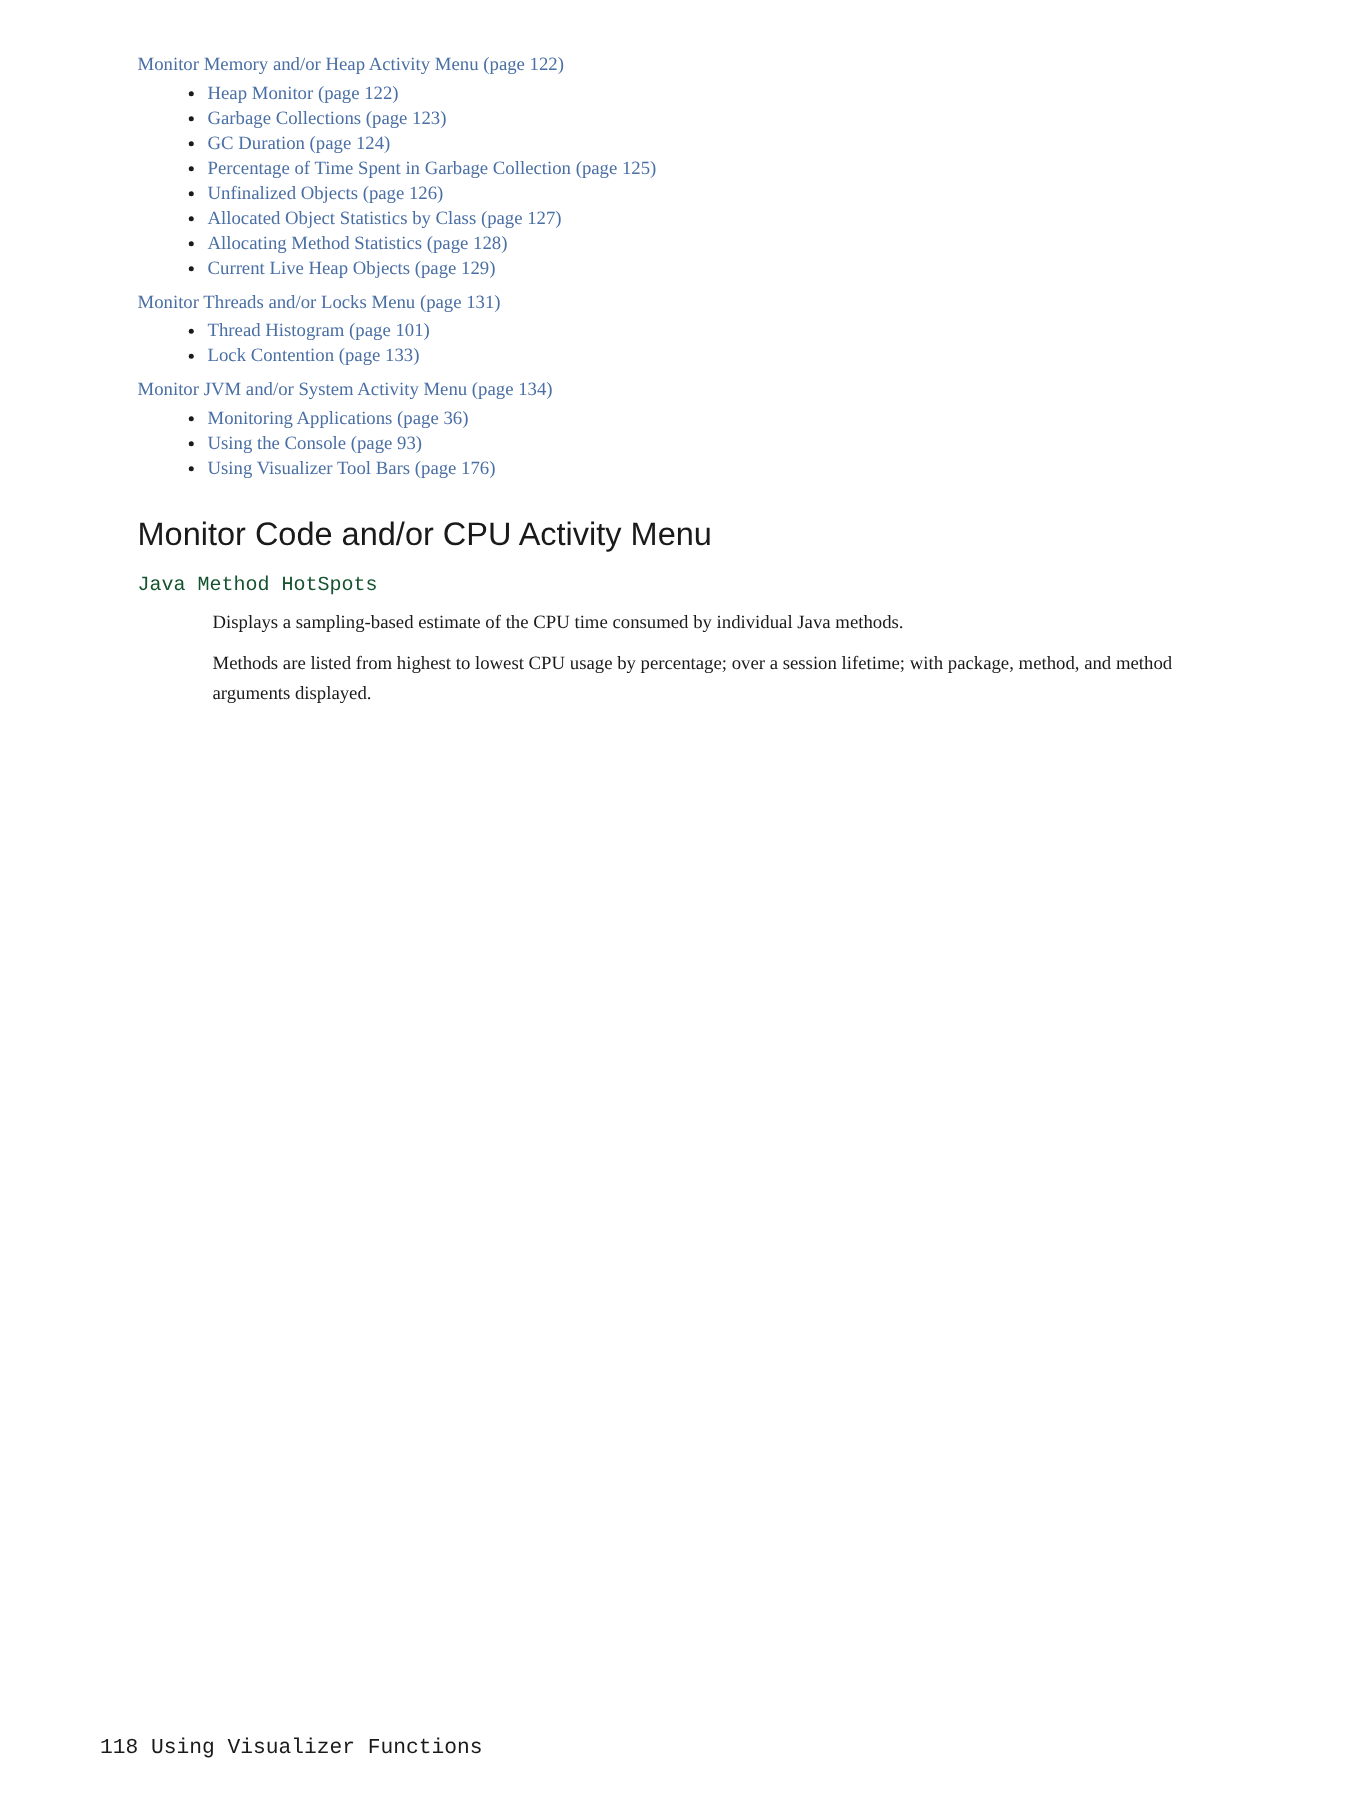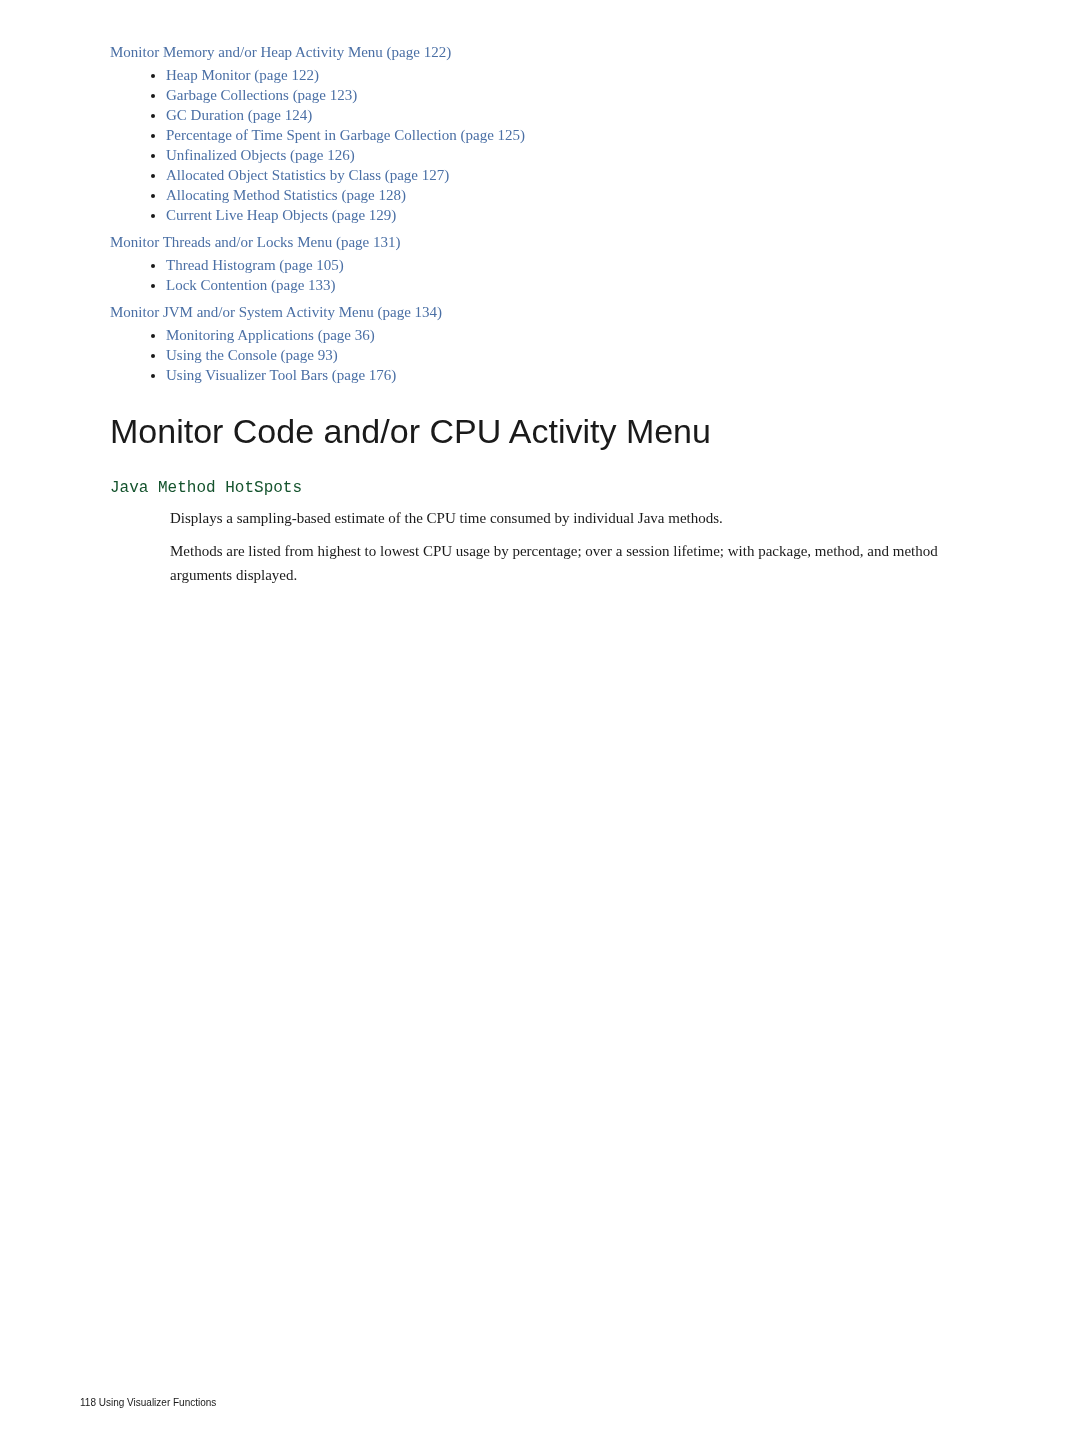--- a/index.html
+++ b/index.html
@@ -51,25 +51,25 @@
     }
 
     .see-also-label {
       margin-top: 8px;
       margin-bottom: 6px;
       color: #1a1a1a;
       font-size: 15px;
     }
 
     .main-heading {
-      font-size: 34px;
+      font-size: 26px;
       font-weight: normal;
       color: #1a1a1a;
       margin-top: 28px;
-      margin-bottom: 28px;
+      margin-bottom: 16px;
       font-family: Arial, Helvetica, sans-serif;
       border-top: none;
     }
 
     .sub-heading {
       font-size: 16px;
       font-weight: normal;
       color: #14532d;
       margin-bottom: 10px;
       font-family: Liberation Mono, monospace;
@@ -80,23 +80,23 @@
       margin-bottom: 10px;
       line-height: 1.55;
       font-size: 15px;
       color: #1a1a1a;
     }
 
     .page-footer {
       position: fixed;
       bottom: 30px;
       left: 80px;
-      font-size: 10px;
+      font-size: 17px;
       color: #1a1a1a;
-      font-family: Liberation Sans, sans-serif;
+      font-family: Liberation Mono, monospace;
     }
   </style>
 </head>
 <body>
 
 <div class="page-content">
 
   <div class="section-header">
     <a class="link-color">Monitor Memory and/or Heap Activity Menu (page 122)</a>
   </div>
@@ -110,21 +110,21 @@
     <li><a class="link-color">Allocated Object Statistics by Class (page 127)</a></li>
     <li><a class="link-color">Allocating Method Statistics (page 128)</a></li>
     <li><a class="link-color">Current Live Heap Objects (page 129)</a></li>
   </ul>
 
   <div class="section-header">
     <a class="link-color">Monitor Threads and/or Locks Menu (page 131)</a>
   </div>
 
   <ul class="bullet-list">
-    <li><a class="link-color">Thread Histogram (page 105)</a></li>
+    <li><a class="link-color">Thread Histogram (page 101)</a></li>
     <li><a class="link-color">Lock Contention (page 133)</a></li>
   </ul>
 
   <div class="section-header">
     <a class="link-color">Monitor JVM and/or System Activity Menu (page 134)</a>
   </div>
 
 
 
   <ul class="bullet-list">

